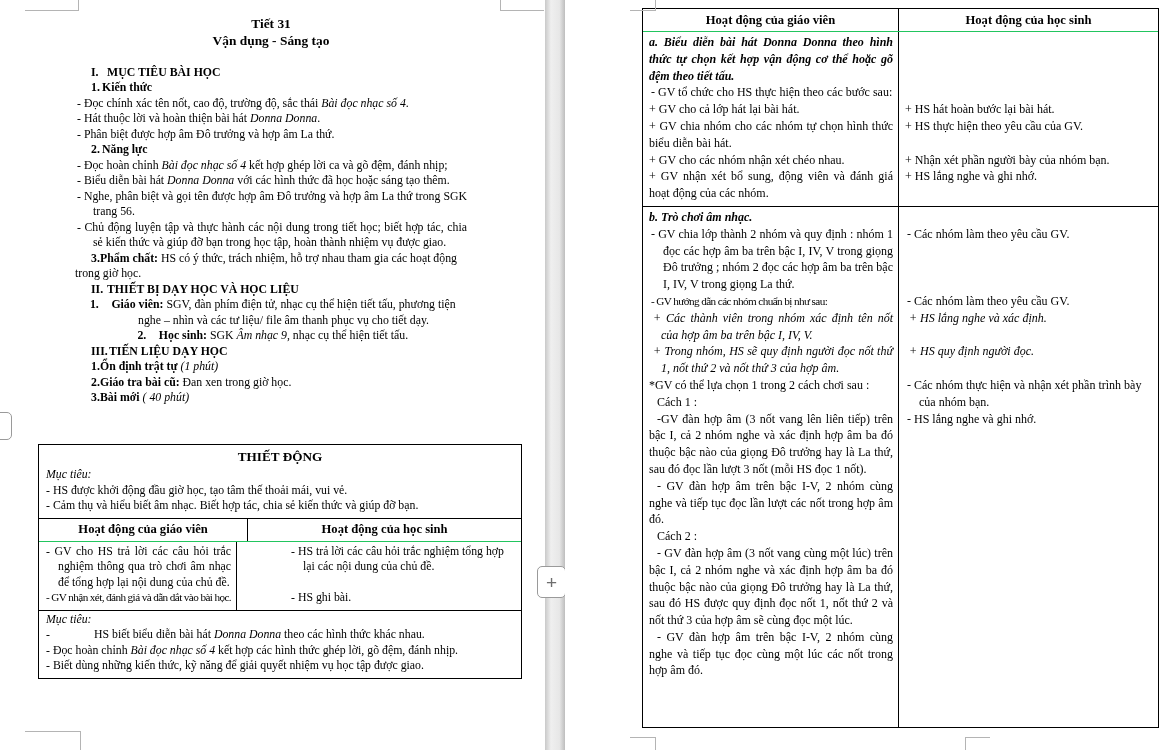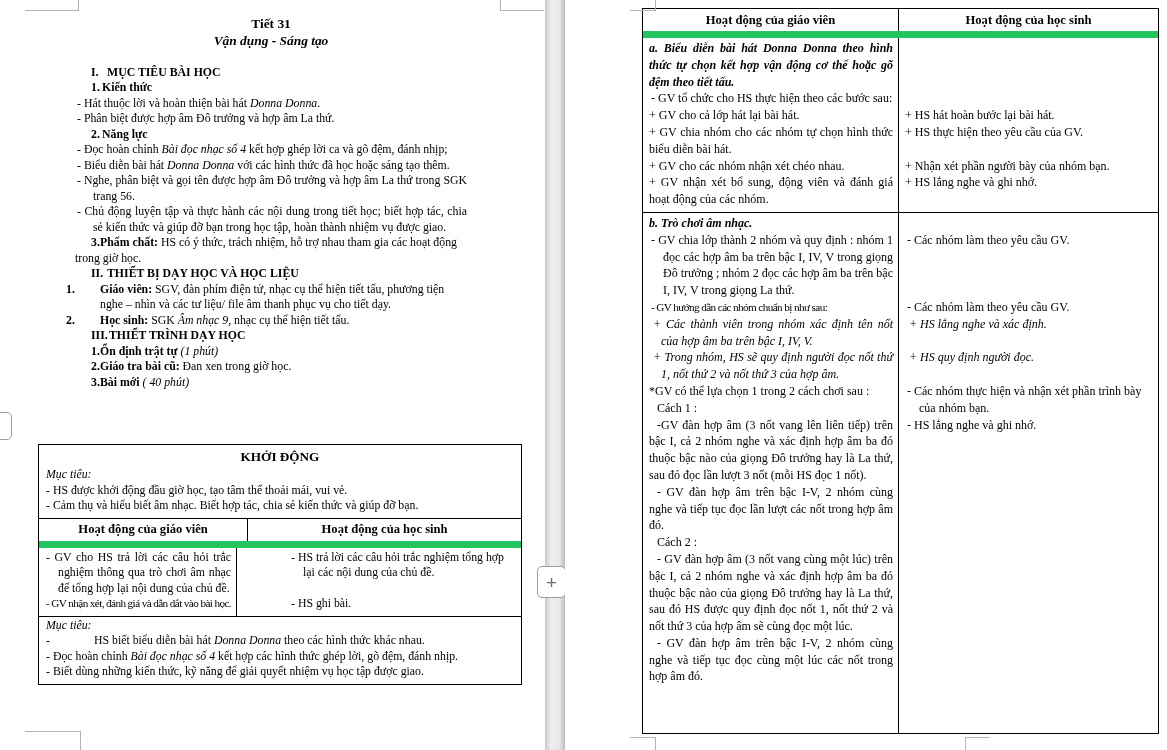--- a/index.html
+++ b/index.html
@@ -26,21 +26,21 @@
   #edgeBtn{left:-14px;top:412px;width:26px;height:28px;}
 
   
   .mark{position:absolute;background:#b4b4b4;}
 
   
   .para{min-height:1em;}
   .k-center{text-align:center;font-size:13.4px;line-height:17px;}
   .k-h{text-indent:8px;}
   .k-num{text-indent:8px;}
-  .k-numh{padding-left:25px;text-indent:-17px;}
+  .k-numh{padding-left:25px;text-indent:-17px;text-align:center;}
   .k-dash{padding-left:18px;text-indent:-16px;text-align:justify;}
   .k-dashs{padding-left:14px;text-indent:-14px;}
   .k-dashtab{}
   .k-plus0{}
   .k-plus1{padding-left:12px;text-indent:-8px;font-style:italic;}
   .k-plain{}
   .k-indent{text-indent:8px;}
   .k-lead{text-align:justify;}
   .k-mt{}
   .k-fit{white-space:nowrap;letter-spacing:-0.6px;font-size:11.2px;}
@@ -51,21 +51,21 @@
     font-size:11.8px;line-height:15.5px;
   }
   .docL .k-center{margin-bottom:0;}
 
   
   .tblwrap{position:absolute;left:38px;top:444px;width:484px;font-size:11.8px;line-height:15.5px;}
   .tbl{border:1px solid #000;background:#fff;box-sizing:border-box;width:484px;}
   .tbl + .tbl{margin-top:-1px;}
   .tbl-title{text-align:center;font-weight:bold;font-size:13.2px;line-height:18px;margin:2px 0 1px;}
   .cell-pad{padding:1px 7px 4px 7px;}
-  .hrow{display:flex;border-top:1px solid #000;border-bottom:7px solid #22c55e;}
+  .hrow{display:flex;border-top:1px solid #000;border-bottom:1px solid #22c55e;}
   .hcell{font-weight:bold;font-size:12.6px;display:flex;align-items:center;justify-content:center;height:22px;box-sizing:border-box;}
   .brow{display:flex;align-items:flex-end;gap:47px;}
   .bcell{box-sizing:border-box;padding:2px 5px 4px 6px;}
   .colA{width:210px;border-right:1px solid #000;}
   .colB{width:274px;}
   .bcell .k-dash{padding-left:13px;text-indent:-12px;}
 
   
   .tblR{
     position:absolute;left:77px;top:8px;width:517px;border:1px solid #000;
@@ -85,46 +85,47 @@
   #pageR .k-dash{padding-left:14px;text-indent:-12px;}
 </style>
 </head>
 <body>
 
 <div class="stage">
 
   <div class="page" id="pageL">
     <div class="docL">
         <div class="para k-center"><span style="font-weight: bold;">Tiết 31</span></div>
-        <div class="para k-center"><span style="font-weight: bold; font-style: italic;">Vận dụng - Sáng tạo</span></div>
+        <div class="para k-center"><span style="font-weight: bold;">Vận dụng - Sáng tạo</span></div>
         <div class="para">&nbsp;</div>
         <div class="para k-h"><span style="font-weight: bold; display: inline-block; width: 24px;">I.</span><span style="font-weight: bold;">MỤC TIÊU BÀI HỌC</span></div>
         <div class="para k-h"><span style="font-weight: bold; display: inline-block; width: 19px;">1.</span><span style="font-weight: bold;">Kiến thức</span></div>
+        <div class="para k-dash"><span>- Đọc chính xác tên nốt, cao độ, trường độ, sắc thái </span><span style="font-style: italic;">Bài đọc nhạc số 4</span><span>.</span></div>
         <div class="para k-dash"><span>- Hát thuộc lời và hoàn thiện bài hát </span><span style="font-style: italic;">Donna Donna</span><span>.</span></div>
         <div class="para k-dash"><span>- Phân biệt được hợp âm Đô trưởng và hợp âm La thứ.</span></div>
         <div class="para k-h"><span style="font-weight: bold; display: inline-block; width: 19px;">2.</span><span style="font-weight: bold;">Năng lực</span></div>
         <div class="para k-dash"><span>- Đọc hoàn chỉnh </span><span style="font-style: italic;">Bài đọc nhạc số 4</span><span> kết hợp ghép lời ca và gõ đệm, đánh nhịp;</span></div>
         <div class="para k-dash"><span>- Biểu diễn bài hát </span><span style="font-style: italic;">Donna Donna</span><span> với các hình thức đã học hoặc sáng tạo thêm.</span></div>
         <div class="para k-dash"><span>- Nghe, phân biệt và gọi tên được hợp âm Đô trưởng và hợp âm La thứ trong SGK trang 56.</span></div>
         <div class="para k-dash"><span>- Chủ động luyện tập và thực hành các nội dung trong tiết học; biết hợp tác, chia sẻ kiến thức và giúp đỡ bạn trong học tập, hoàn thành nhiệm vụ được giao.</span></div>
         <div class="para k-num"><span style="font-weight: bold; display: inline-block; width: 17px;">3.</span><span style="font-weight: bold;">Phẩm chất:</span><span> HS có ý thức, trách nhiệm, hỗ trợ nhau tham gia các hoạt động trong giờ học.</span></div>
         <div class="para k-h"><span style="font-weight: bold; display: inline-block; width: 24px;">II.</span><span style="font-weight: bold;">THIẾT BỊ DẠY HỌC VÀ HỌC LIỆU</span></div>
         <div class="para k-numh"><span style="font-weight: bold; display: inline-block; width: 17px;">1.</span><span style="font-weight: bold;">Giáo viên:</span><span> SGV, đàn phím điện tử, nhạc cụ thể hiện tiết tấu, phương tiện nghe – nhìn và các tư liệu/ file âm thanh phục vụ cho tiết dạy.</span></div>
         <div class="para k-numh"><span style="font-weight: bold; display: inline-block; width: 17px;">2.</span><span style="font-weight: bold;">Học sinh:</span><span> SGK </span><span style="font-style: italic;">Âm nhạc 9</span><span>, nhạc cụ thể hiện tiết tấu.</span></div>
-        <div class="para k-h"><span style="font-weight: bold; display: inline-block; width: 26px;">III.</span><span style="font-weight: bold;">THIẾT TRÌNH DẠY HỌC</span></div>
+        <div class="para k-h"><span style="font-weight: bold; display: inline-block; width: 26px;">III.</span><span style="font-weight: bold;">TIẾN LIỆU DẠY HỌC</span></div>
         <div class="para k-num"><span style="font-weight: bold; display: inline-block; width: 17px;">1.</span><span style="font-weight: bold;">Ổn định trật tự </span><span style="font-style: italic;">(1 phút)</span></div>
         <div class="para k-num"><span style="font-weight: bold; display: inline-block; width: 17px;">2.</span><span style="font-weight: bold;">Giáo tra bài cũ:</span><span> Đan xen trong giờ học.</span></div>
         <div class="para k-num"><span style="font-weight: bold; display: inline-block; width: 17px;">3.</span><span style="font-weight: bold;">Bài mới </span><span style="font-style: italic;">( 40 phút)</span></div>
       </div>
 
     <div class="tblwrap">
 
       <div class="tbl">
         <div class="cell-pad">
-          <div class="tbl-title">KHỞI ĐỘNG</div>
+          <div class="tbl-title">THIẾT ĐỘNG</div>
           <div>
               <div class="para k-mt"><span style="font-style: italic;">Mục tiêu:</span></div>
               <div class="para k-dashs"><span>- HS được khởi động đầu giờ học, tạo tâm thế thoải mái, vui vẻ.</span></div>
               <div class="para k-dashs"><span>- Cảm thụ và hiểu biết âm nhạc. Biết hợp tác, chia sẻ kiến thức và giúp đỡ bạn.</span></div>
             </div>
         </div>
         <div class="hrow">
           <div class="hcell colA">Hoạt động của giáo viên</div>
           <div class="hcell colB">Hoạt động của học sinh</div>
         </div>

